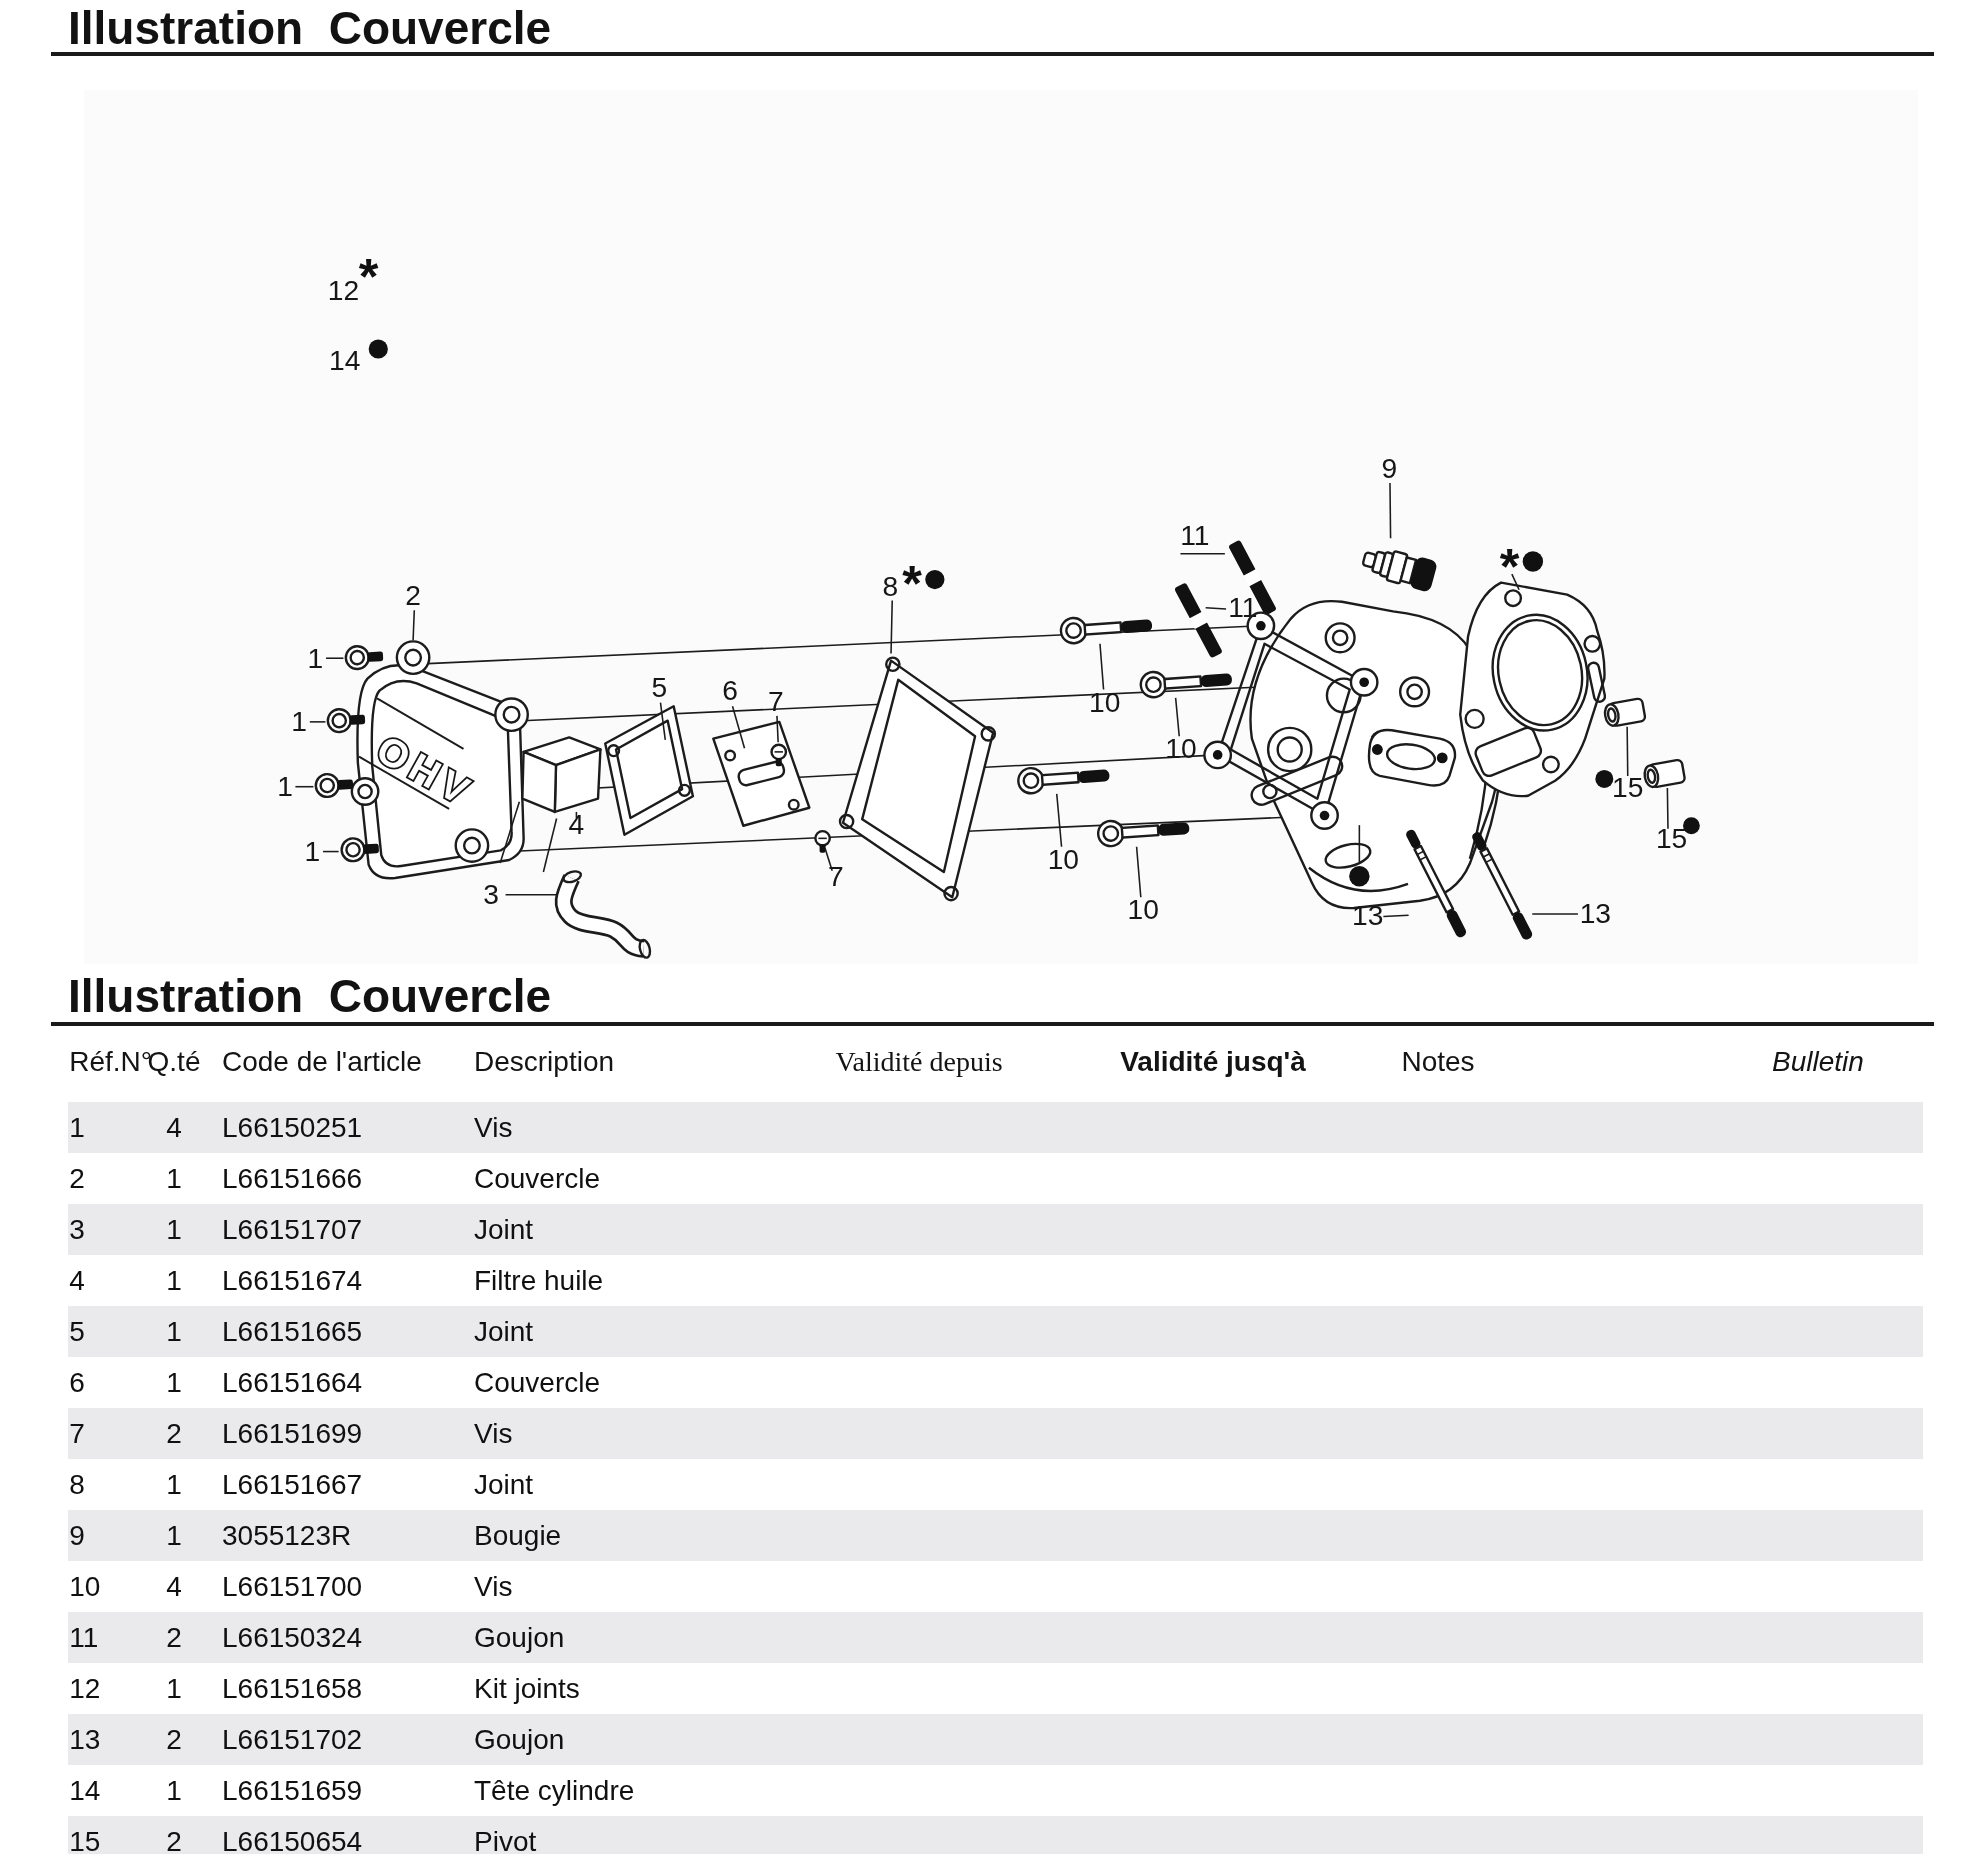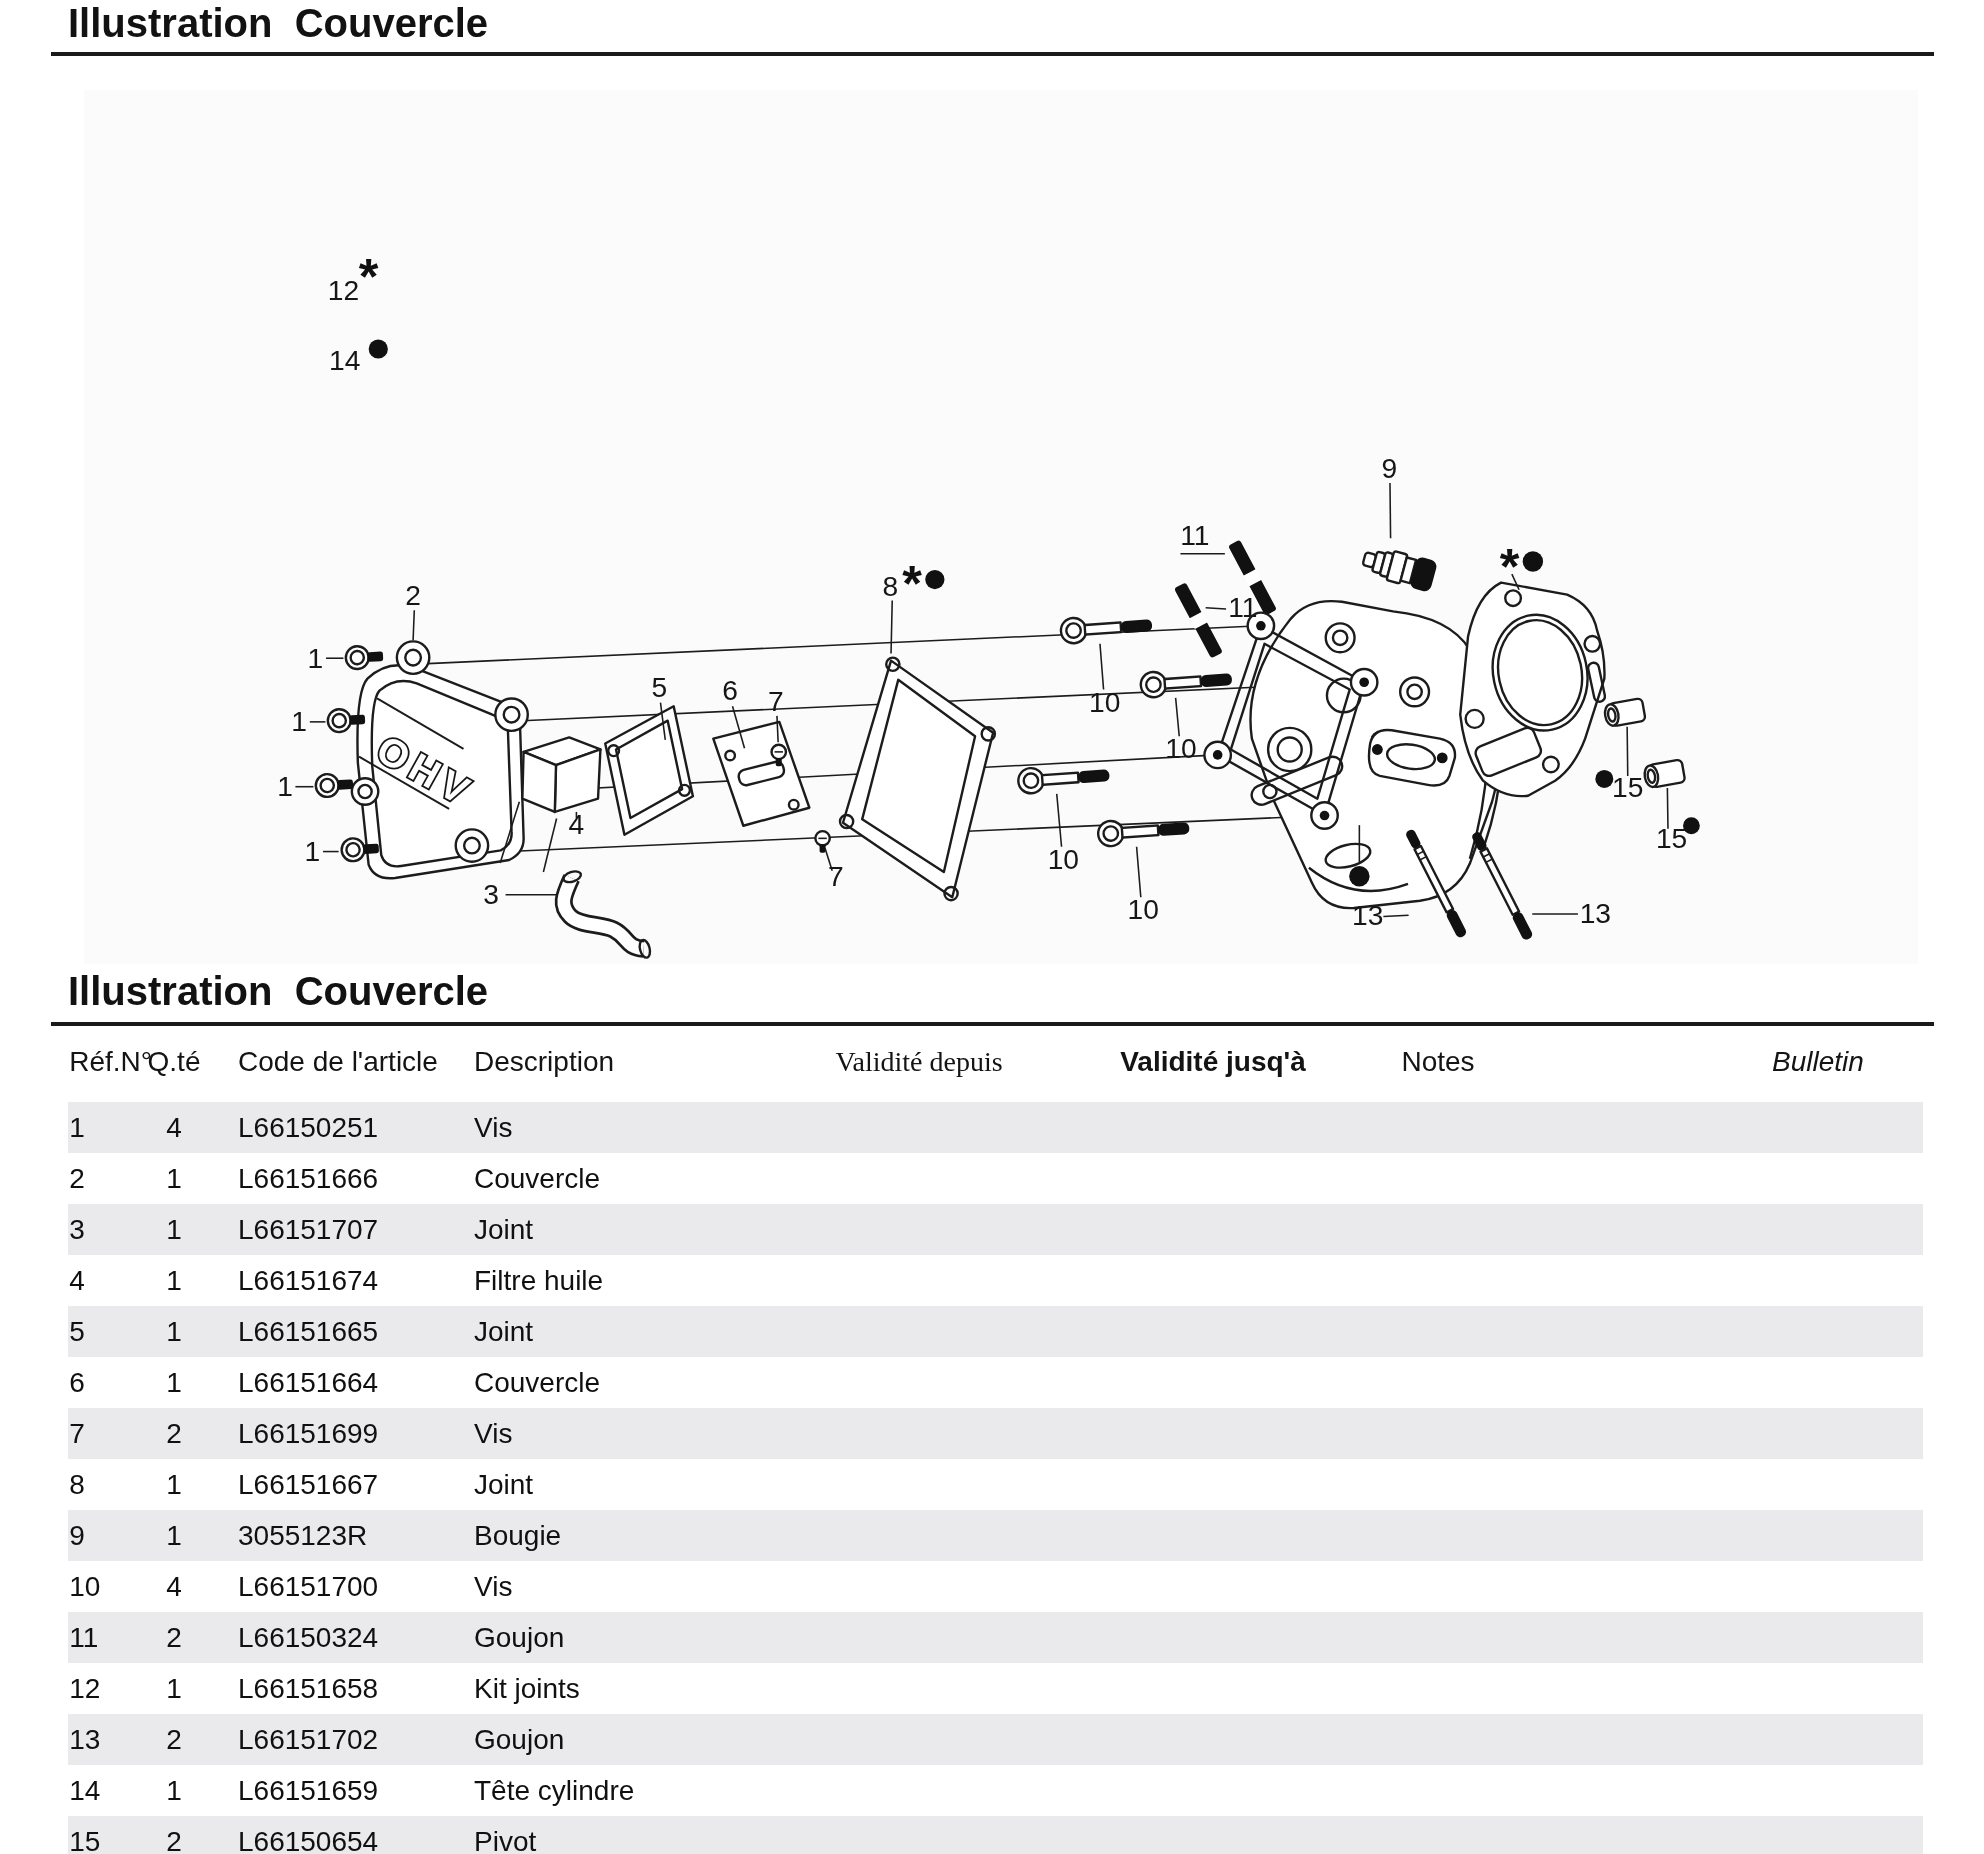--- a/index.html
+++ b/index.html
@@ -4,21 +4,21 @@
 <style>
   html,body{margin:0;padding:0;}
   body{
     width:1985px;height:1854px;position:relative;overflow:hidden;
     background:#ffffff;
     font-family:"Liberation Sans","DejaVu Sans",sans-serif;
     color:#141414;
   }
   .page-title{
     position:absolute;left:68px;margin:0;
-    font-size:40px;font-weight:600;letter-spacing:0;color:#121212;
+    font-size:46px;font-weight:600;letter-spacing:0;color:#121212;
     white-space:pre;
   }
   #title1{top:1.2px;}
   #title2{top:969px;}
   .rule{position:absolute;left:51px;width:1883px;height:4.2px;background:#1a1a1a;}
   #rule1{top:52px;}
   #rule2{top:1022px;}
   #diagram-bg{
     position:absolute;left:84px;top:90px;width:1834px;height:874px;
     background:#fbfbfb;
@@ -34,21 +34,21 @@
   .ast{font-size:84px;fill:#111111;text-anchor:middle;font-weight:600;}
   .ohv{font-size:66px;font-weight:bold;fill:#ffffff;stroke:#161616;stroke-width:6px;
        letter-spacing:10px;paint-order:stroke;}
   
   #table-wrap{position:absolute;left:0;top:0;width:1985px;height:1854px;padding-left:46px;}
   .hdr-row{position:absolute;left:68px;top:1040px;width:1855px;height:43px;}
   .hdr-row .cell{font-size:28px;color:#141414;}
   .cell{position:absolute;top:0;height:100%;display:flex;align-items:center;white-space:nowrap;}
   .c-ref{left:1.2px;}
   .c-qty{left:82px;width:48px;justify-content:center;}
-  .c-code{left:170px;}
+  .c-code{left:154px;}
   .c-desc{left:406px;}
   .c-dep{left:725px;width:252px;justify-content:center;font-family:Liberation Serif, serif;}
   .c-jus{left:1019px;width:252px;justify-content:center;font-weight:bold;}
   .c-not{left:1244px;width:252px;justify-content:center;}
   .c-bul{left:1624px;width:252px;justify-content:center;font-style:italic;}
   #tbody{position:absolute;left:68px;top:1102px;width:1855px;}
   .trow{position:relative;width:1855px;height:51px;font-size:28px;color:#101010;}
   .trow.odd{background:#eaeaec;}
 </style>
 </head>

